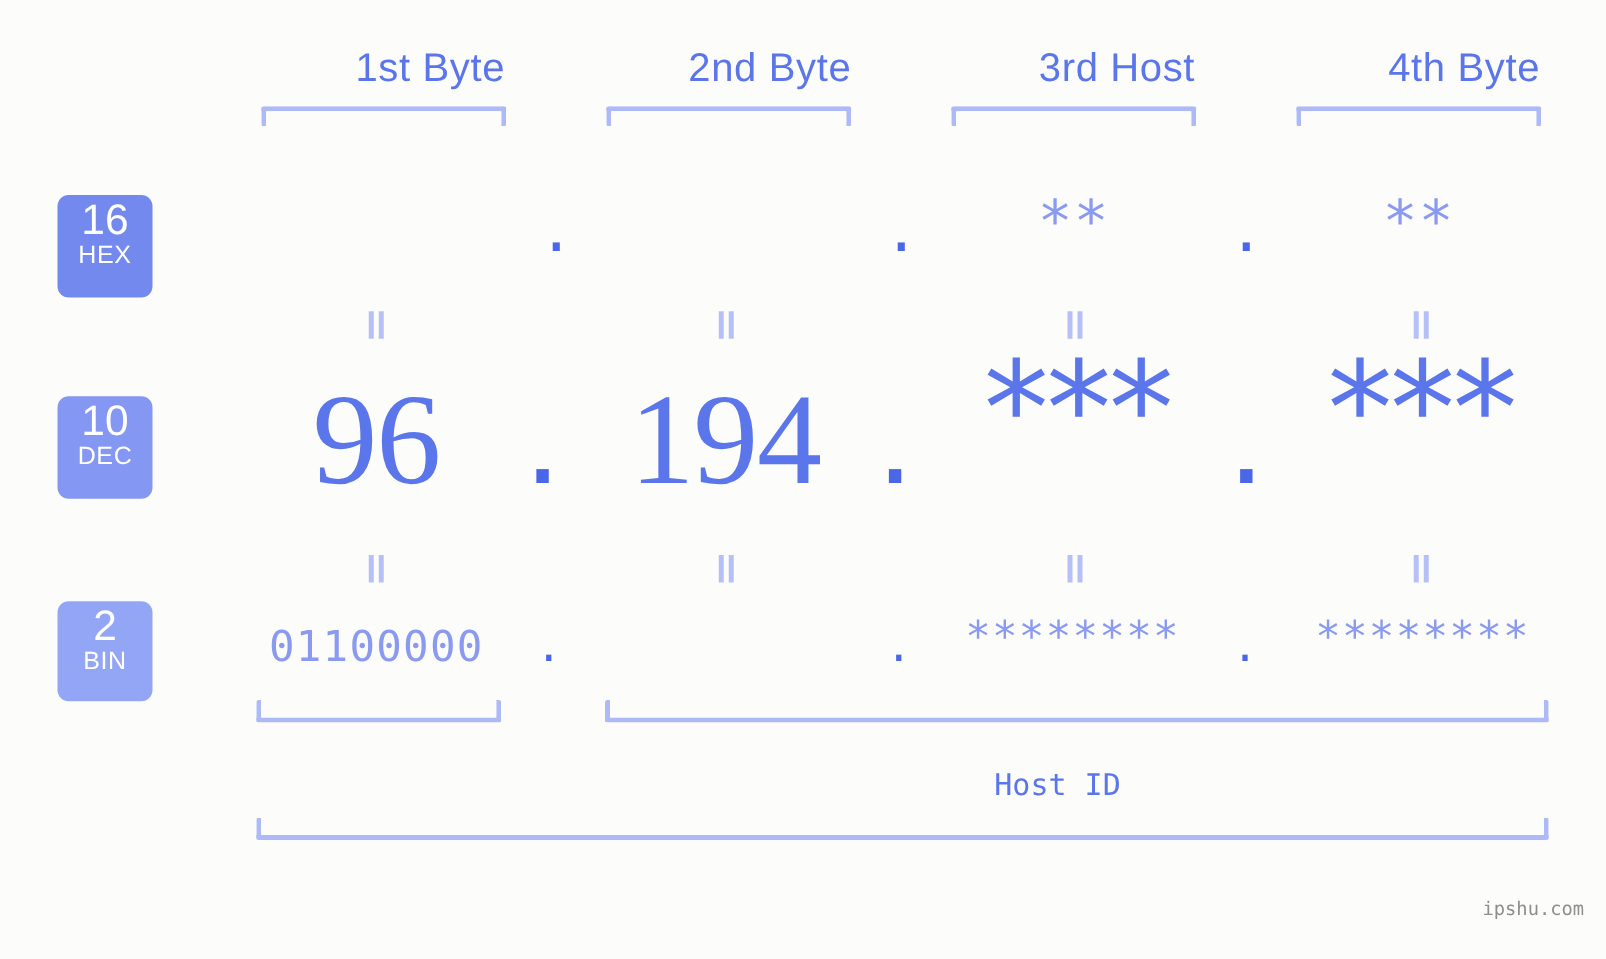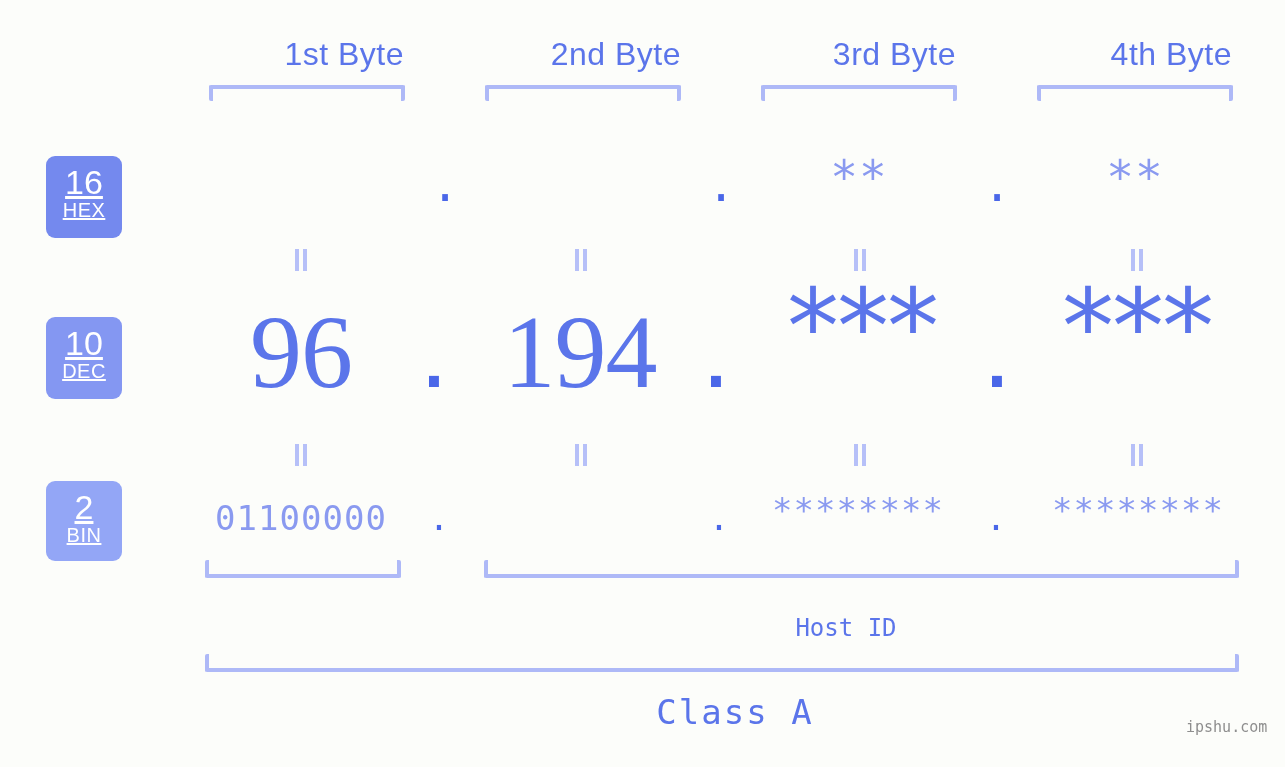--- a/index.html
+++ b/index.html
@@ -49,22 +49,21 @@
   }
 
   
   .badge {
     position: absolute;
     width: 76px;
     border-radius: 9px;
     color: #ffffff;
     text-align: center;
     box-sizing: border-box;
-    padding-top: 8px;
-    text-decoration: underline;
+    padding-top: 2px;
   }
   .badge .num {
     display: block;
     font-size: 34px;
     line-height: 36px;
     font-weight: 400;
   }
   .badge .abbr {
     display: block;
     font-size: 20px;
@@ -166,21 +165,21 @@
     white-space: nowrap;
   }
 </style>
 </head>
 <body>
 
 <div id="stage">
 
   <div class="byte-head" style="left:210px; top:36px; width:194px;">1st Byte</div>
   <div class="byte-head" style="left:485px; top:36px; width:196px;">2nd Byte</div>
-  <div class="byte-head" style="left:762px; top:36px; width:194px;">3rd Byte</div>
+  <div class="byte-head" style="left:762px; top:36px; width:194px;">3rd Host</div>
   <div class="byte-head" style="left:1038px; top:36px; width:194px;">4th Byte</div>
 
   <div class="bracket-top" style="left:209px; top:85px; width:196px;"></div>
   <div class="bracket-top" style="left:485px; top:85px; width:196px;"></div>
   <div class="bracket-top" style="left:761px; top:85px; width:196px;"></div>
   <div class="bracket-top" style="left:1037px; top:85px; width:196px;"></div>
 
   <div class="badge" style="left:46px; top:156px; height:82px; background:#7489ee;">
     <span class="num">16</span>
     <span class="abbr">HEX</span>
@@ -250,17 +249,16 @@
   <div class="cell bin-val" style="left:760px; top:490px; width:196px;">********</div>
   <div class="cell bin-dot" style="left:956px; top:498px; width:80px;">.</div>
   <div class="cell bin-val" style="left:1040px; top:490px; width:196px;">********</div>
 
   <div class="bracket-bottom" style="left:205px; top:560px; width:196px;"></div>
   <div class="bracket-bottom" style="left:484px; top:560px; width:755px;"></div>
 
   <div class="id-label" style="left:748px; top:614px; width:196px;">Host ID</div>
 
   <div class="bracket-bottom" style="left:205px; top:654px; width:1034px;"></div>
-  <div class="class-label" style="left:560px; top:692px; width:350px;">Class A</div>
 
   <div class="watermark" style="left:1186px; top:718px;">ipshu.com</div>
 
 </div>
 
 </body></html>

